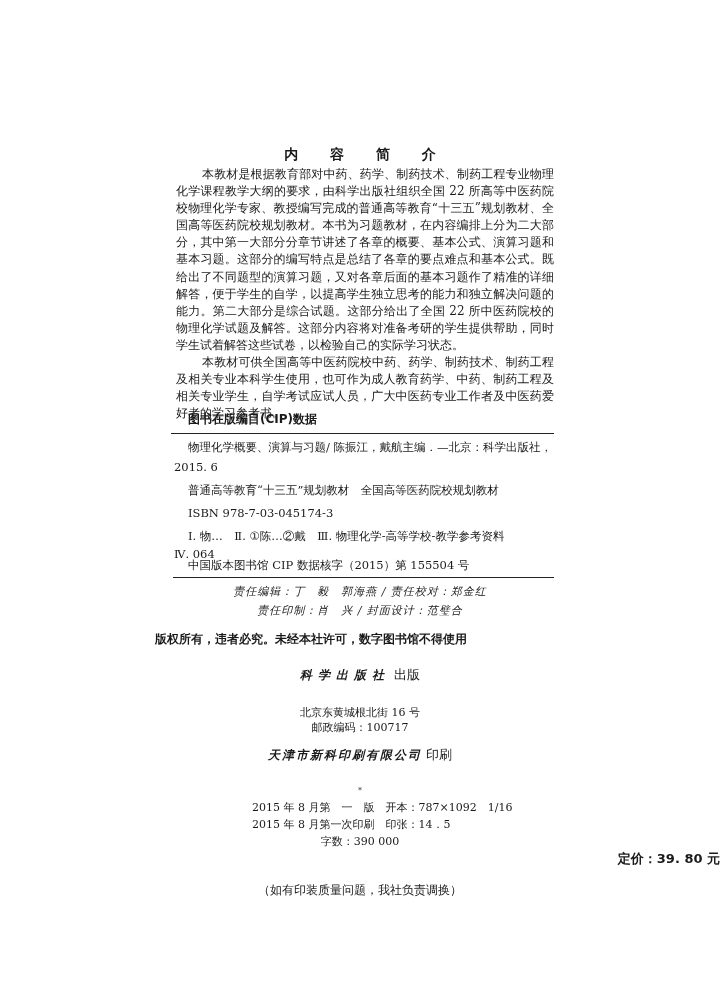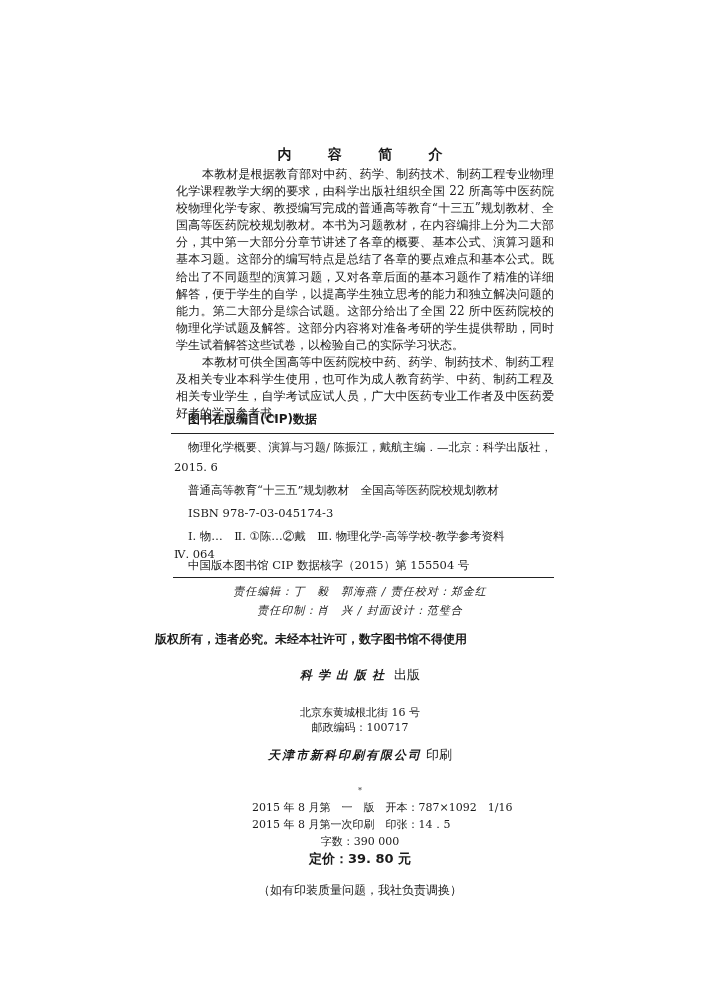--- a/index.html
+++ b/index.html
@@ -5,21 +5,21 @@
   html, body { margin: 0; padding: 0; }
   body {
     width: 720px; height: 1000px; background: #ffffff; position: relative;
     font-family: "DejaVu Serif", "Liberation Serif", serif; color: #1a1a1a;
     overflow: hidden;
   }
   .page { position: absolute; left: 0; top: 0; width: 720px; height: 1000px; }
   .abs { position: absolute; white-space: nowrap; }
   .title {
     left: 0; width: 720px; top: 146px; text-align: center;
-    font-family: Liberation Mono, monospace;
+    font-family: Liberation Sans, sans-serif;
     font-weight: bold; font-size: 14px; letter-spacing: 14px; text-indent: 14px;
   }
   .intro { position: absolute; left: 176px; top: 166px; width: 378px; font-size: 12px; line-height: 17.1px; }
   .intro p { margin: 0; text-align: justify; text-align-last: left; }
   .intro p.ind { text-indent: 26px; }
   .cip-head {
     left: 188px; top: 411px; font-family: "DejaVu Sans", "Liberation Sans", sans-serif;
     font-weight: bold; font-size: 12px;
   }
   .rule { position: absolute; height: 0; border-top: 1.4px solid #222; }
@@ -32,21 +32,21 @@
   }
   .center { left: 0; width: 720px; text-align: center; }
   .pub { top: 666px; font-size: 13px; }
   .pub .brand { font-weight: bold; font-style: italic; letter-spacing: 6px; font-size: 12px; }
   .small { font-size: 11px; }
   .printer { top: 742px; font-size: 13px; }
   .printer .brand { font-weight: bold; font-style: italic; letter-spacing: 2px; font-size: 12px; }
   .dist { top: 764px; font-size: 12px; }
   .star { top: 786px; font-size: 8px; }
   .ed { font-size: 11px; }
-  .price { top: 850px; font-size: 13px; font-weight: bold; font-family: "DejaVu Sans", "Liberation Sans", sans-serif; }
+  .price { top: 850px; font-size: 13px; font-weight: bold; font-family: "DejaVu Sans", "Liberation Sans", sans-serif; text-align: right; }
   .note { top: 882px; font-size: 12px; }
 </style>
 </head>
 <body>
 
 <div class="page">
 
   <div class="abs title">内 容 简 介</div>
 
   <div class="intro">

